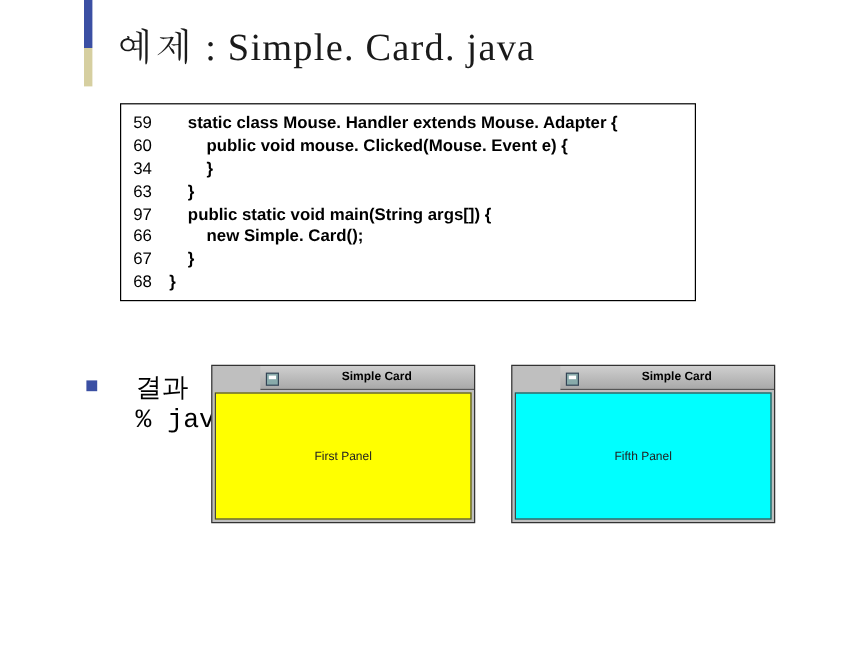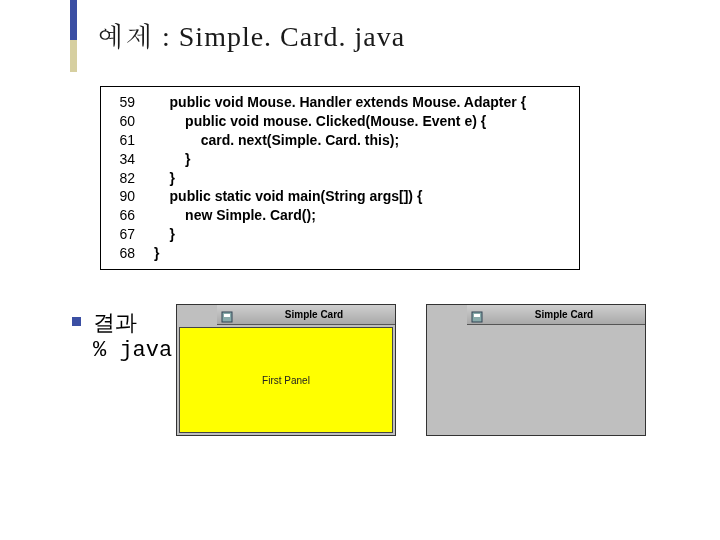--- a/index.html
+++ b/index.html
@@ -18,21 +18,21 @@
   .accent-bar {
     position: absolute;
     left: 70px; top: 0;
     width: 7px; height: 72px;
     background: linear-gradient(to bottom, #3b4fa3 0%, #3b4fa3 55%, #d6cfa0 55%, #d6cfa0 100%);
   }
   .title {
     position: absolute;
     left: 96px; top: 14px;
     font-family: "Times New Roman", Batang, serif;
-    font-size: 28px;
+    font-size: 32px;
     color: #1a1a1a;
     letter-spacing: 1px;
   }
   .code-box {
     position: absolute;
     left: 100px; top: 86px;
     width: 480px;
     border: 1px solid #000;
     background: #fff;
     padding: 6px 10px 6px 10px;
@@ -41,29 +41,29 @@
   .code-line {
     font-size: 14px;
     line-height: 1.35;
     white-space: pre;
     font-weight: bold;
     color: #000;
   }
   .code-lineno {
     display: inline-block;
     width: 24px;
-    text-align: right;
-    margin-right: 19px;
+    margin-right: 6px;
     font-weight: normal;
   }
   .result-block {
     position: absolute;
     left: 72px; top: 308px;
     display: flex;
     align-items: flex-start;
+    gap: 20px;
   }
   .bullet {
     width: 9px; height: 9px;
     background: #3b4fa3;
     margin-top: 9px; margin-right: 12px;
     flex: none;
   }
   .result-text {
     font-family: "Malgun Gothic", Arial, sans-serif;
     font-size: 22px;
@@ -123,26 +123,25 @@
 </style>
 </head>
 <body>
 
 <div class="slide">
   <div class="accent-bar"></div>
   <div class="title">예제 : Simple. Card. java</div>
 
   <div class="code-box">
 
-  <div class="code-line"><span class="code-lineno">59</span><span>    public void Mouse. Handler extends Mouse. Adapter {</span></div>
+  <div class="code-line"><span class="code-lineno">59</span><span>    static class Mouse. Handler extends Mouse. Adapter {</span></div>
       <div class="code-line"><span class="code-lineno">60</span><span>        public void mouse. Clicked(Mouse. Event e) {</span></div>
-      <div class="code-line"><span class="code-lineno">61</span><span>            card. next(Simple. Card. this);</span></div>
       <div class="code-line"><span class="code-lineno">34</span><span>        }</span></div>
-      <div class="code-line"><span class="code-lineno">82</span><span>    }</span></div>
-      <div class="code-line"><span class="code-lineno">90</span><span>    public static void main(String args[]) {</span></div>
+      <div class="code-line"><span class="code-lineno">63</span><span>    }</span></div>
+      <div class="code-line"><span class="code-lineno">97</span><span>    public static void main(String args[]) {</span></div>
       <div class="code-line"><span class="code-lineno">66</span><span>        new Simple. Card();</span></div>
       <div class="code-line"><span class="code-lineno">67</span><span>    }</span></div>
       <div class="code-line"><span class="code-lineno">68</span><span>}</span></div>
     </div>
 
   <div class="result-block">
     <div class="bullet"></div>
     <div>
       <div class="result-text">결과</div>
       <div class="result-cmd">% java Simp</div>
@@ -162,15 +161,16 @@
         <div class="win-body panel-yellow">First Panel</div>
       </div>
       <div class="win">
         <div class="win-titlebar">
           <span class="win-sysicon"><svg viewBox="0 0 12 12" width="12" height="12">
               <rect x="1" y="1" width="10" height="10" fill="#8aa" stroke="#345" stroke-width="1"></rect>
               <rect x="3" y="3" width="6" height="3" fill="#fff"></rect>
             </svg></span>
           <span class="win-title">Simple Card</span>
         </div>
+        <div class="win-body panel-cyan">Fifth Panel</div>
       </div>
     </div>
 </div>
 
 </body></html>

